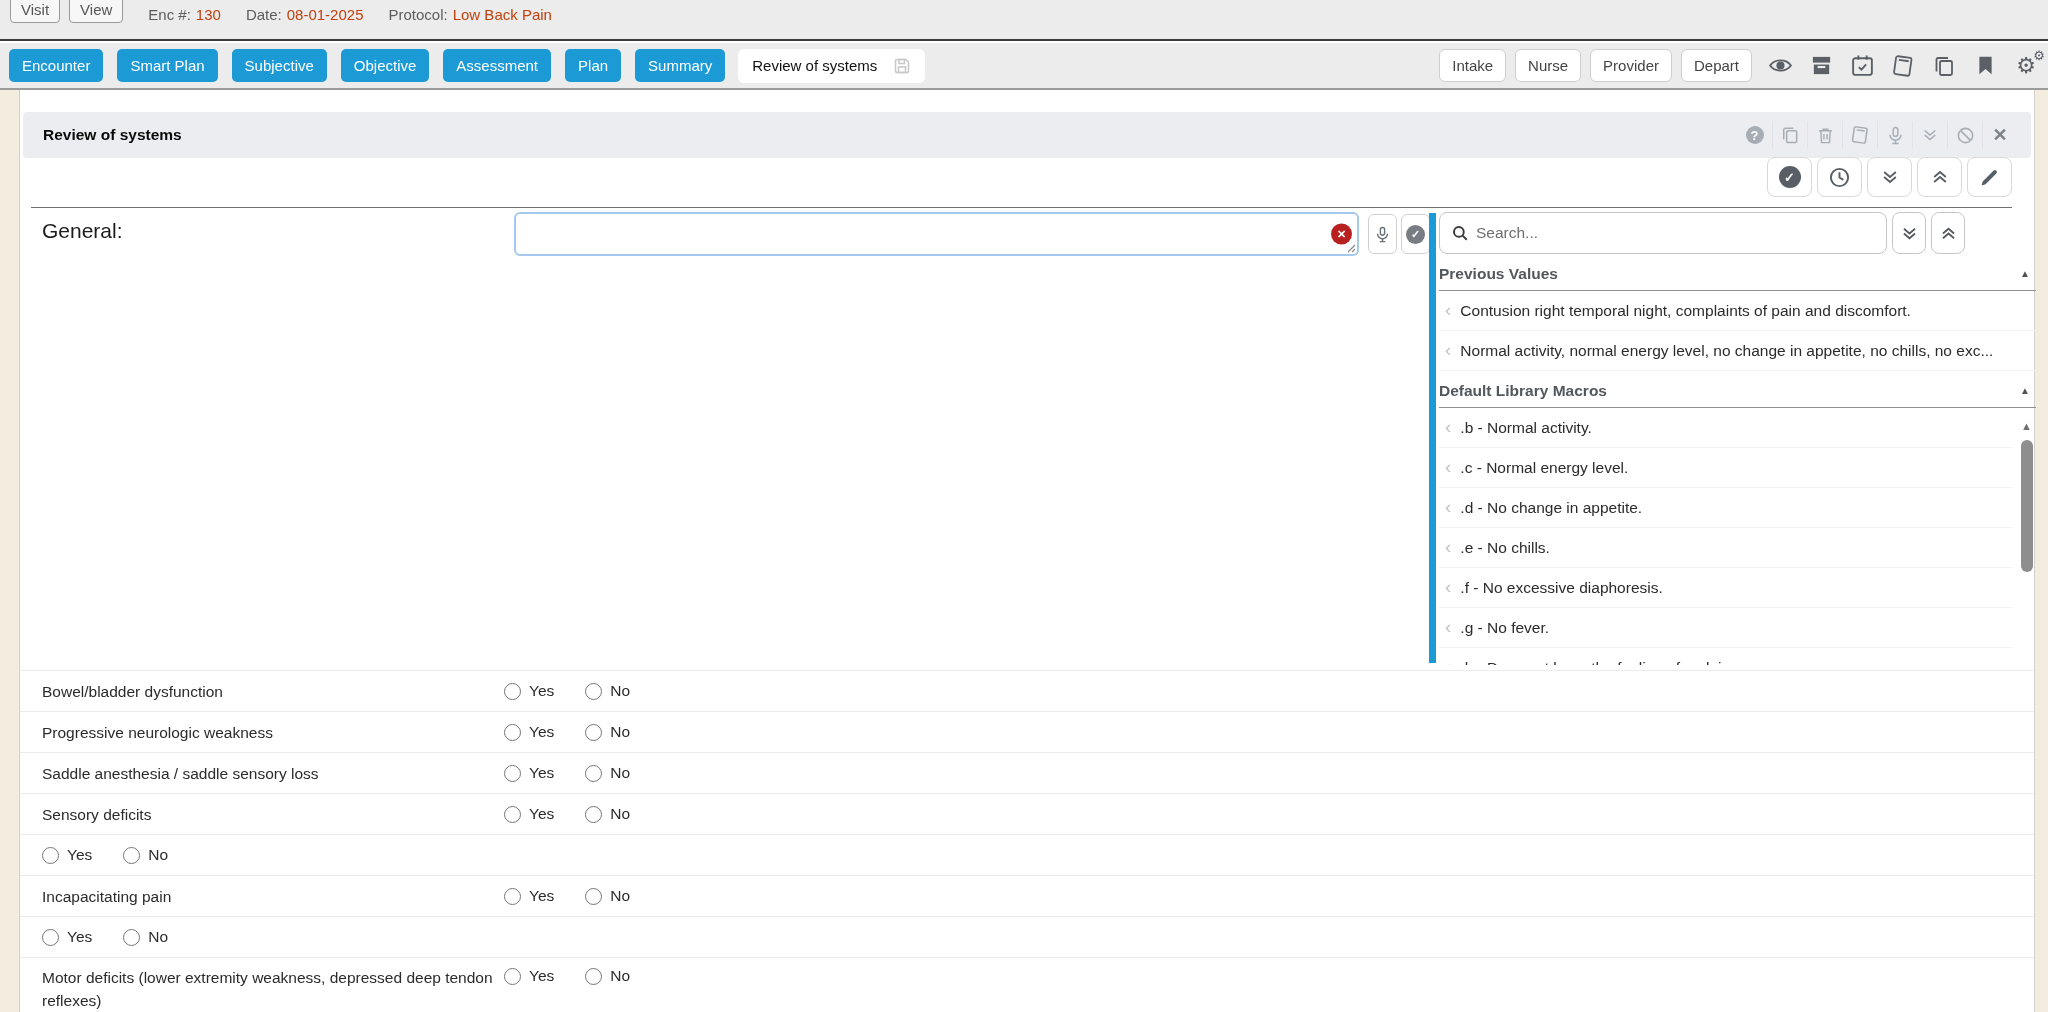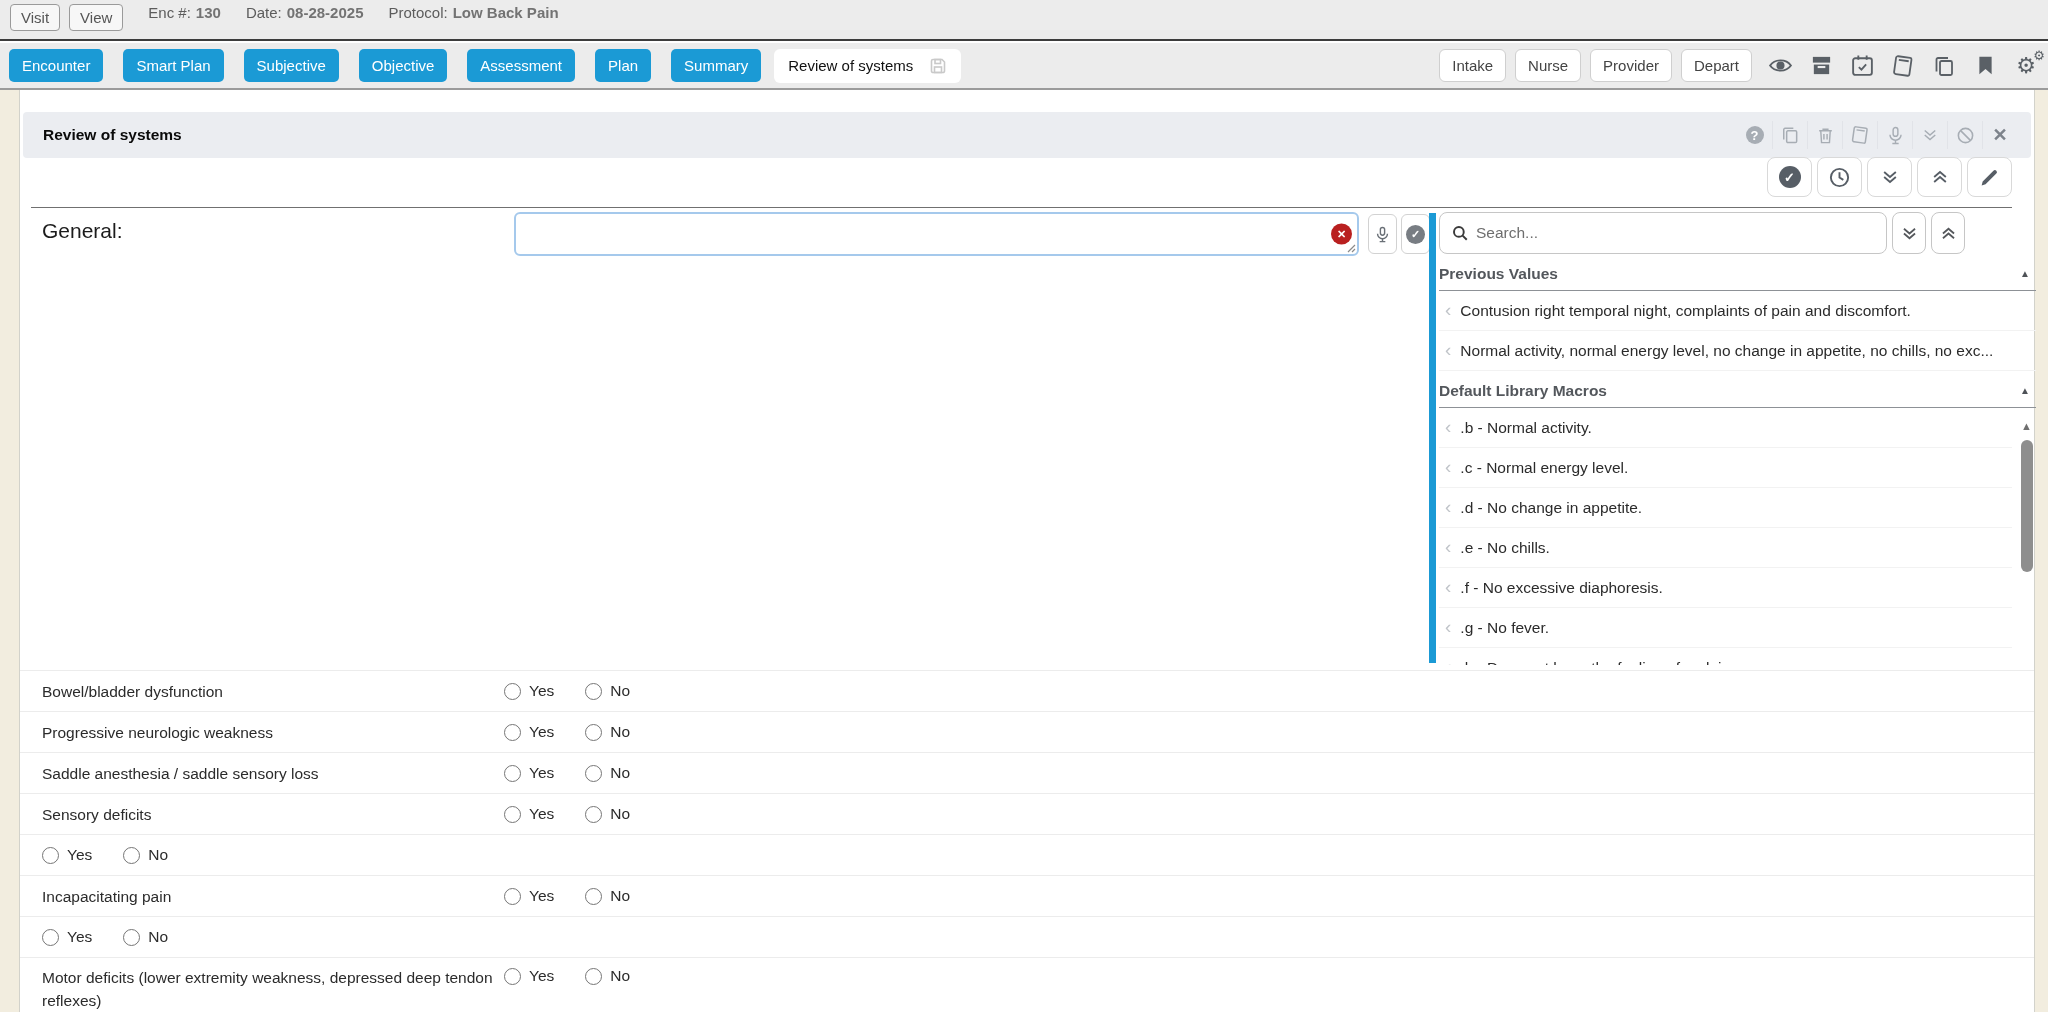--- a/index.html
+++ b/index.html
@@ -6,36 +6,36 @@
   html,body { background:#fff; }
   .screen {
     position:relative; width:2048px; height:1012px; overflow:hidden;
     font-family:"Liberation Sans", sans-serif; background:#fff; color:#222;
     -webkit-font-smoothing:antialiased;
   }
   
   .topbar {
     position:absolute; left:0; top:0; width:100%; height:41px;
     background:#ECECEC; border-bottom:2px solid #3C3C3C;
-    display:flex; align-items:flex-start; padding:4px 10px; gap:9px; font-size:15px;
+    display:flex; align-items:flex-end; padding:16px 10px; gap:9px; font-size:15px;
   }
   .winbtn {
     border:1px solid #9A9A9A; border-radius:4px; background:#F7F7F7; color:#555;
     font-size:15px; padding:4px 10px; cursor:pointer; font-family:inherit;
   }
   .meta { margin-left:16px; color:#5C5C5C; }
-  .meta b { color:#737373; font-weight:700; margin-left:5px; }
+  .meta b { color:#c2410c; font-weight:400; margin-left:5px; }
   
   .toolbar {
     position:absolute; left:0; top:43px; width:100%; height:47px;
     background:#ECECEC; border-bottom:2px solid #9B9B9B;
     display:flex; align-items:center; justify-content:space-between; padding:0 9px;
   }
   .tb-left { display:flex; align-items:center; gap:9px; }
-  .tb-left .repeat-host { display:flex; align-items:center; gap:20px; }
+  .tb-left .repeat-host { display:flex; align-items:center; gap:14px; }
   .navbtn {
     background:var(--accent,#1B9AD5); color:#fff; border:none; border-radius:5px;
     font-size:15px; padding:8px 13px; cursor:pointer; font-family:inherit;
   }
   .doc-tab {
     background:#fff; border:none; border-radius:6px; padding:8px 14px; margin-left:4px;
     font-size:15px; color:#111; display:flex; align-items:center; gap:16px; cursor:pointer;
     font-family:inherit;
   }
   .doc-tab .icon { color:#C9C9C9; display:flex; }
@@ -160,21 +160,21 @@
 </style>
 </head>
 <body>
 
 <div class="screen">
 
   <div class="topbar">
     <button class="winbtn">Visit</button>
     <button class="winbtn">View</button>
     <span class="meta"><span>Enc #:</span><b>130</b></span>
-    <span class="meta"><span>Date:</span><b>08-28-2025</b></span>
+    <span class="meta"><span>Date:</span><b>08-01-2025</b></span>
     <span class="meta"><span>Protocol:</span><b>Low Back Pain</b></span>
   </div>
 
   <div class="toolbar">
     <div class="tb-left">
       <div class="repeat-host">
 
       <button class="navbtn">Encounter</button>
           <button class="navbtn">Smart Plan</button>
           <button class="navbtn">Subjective</button>

